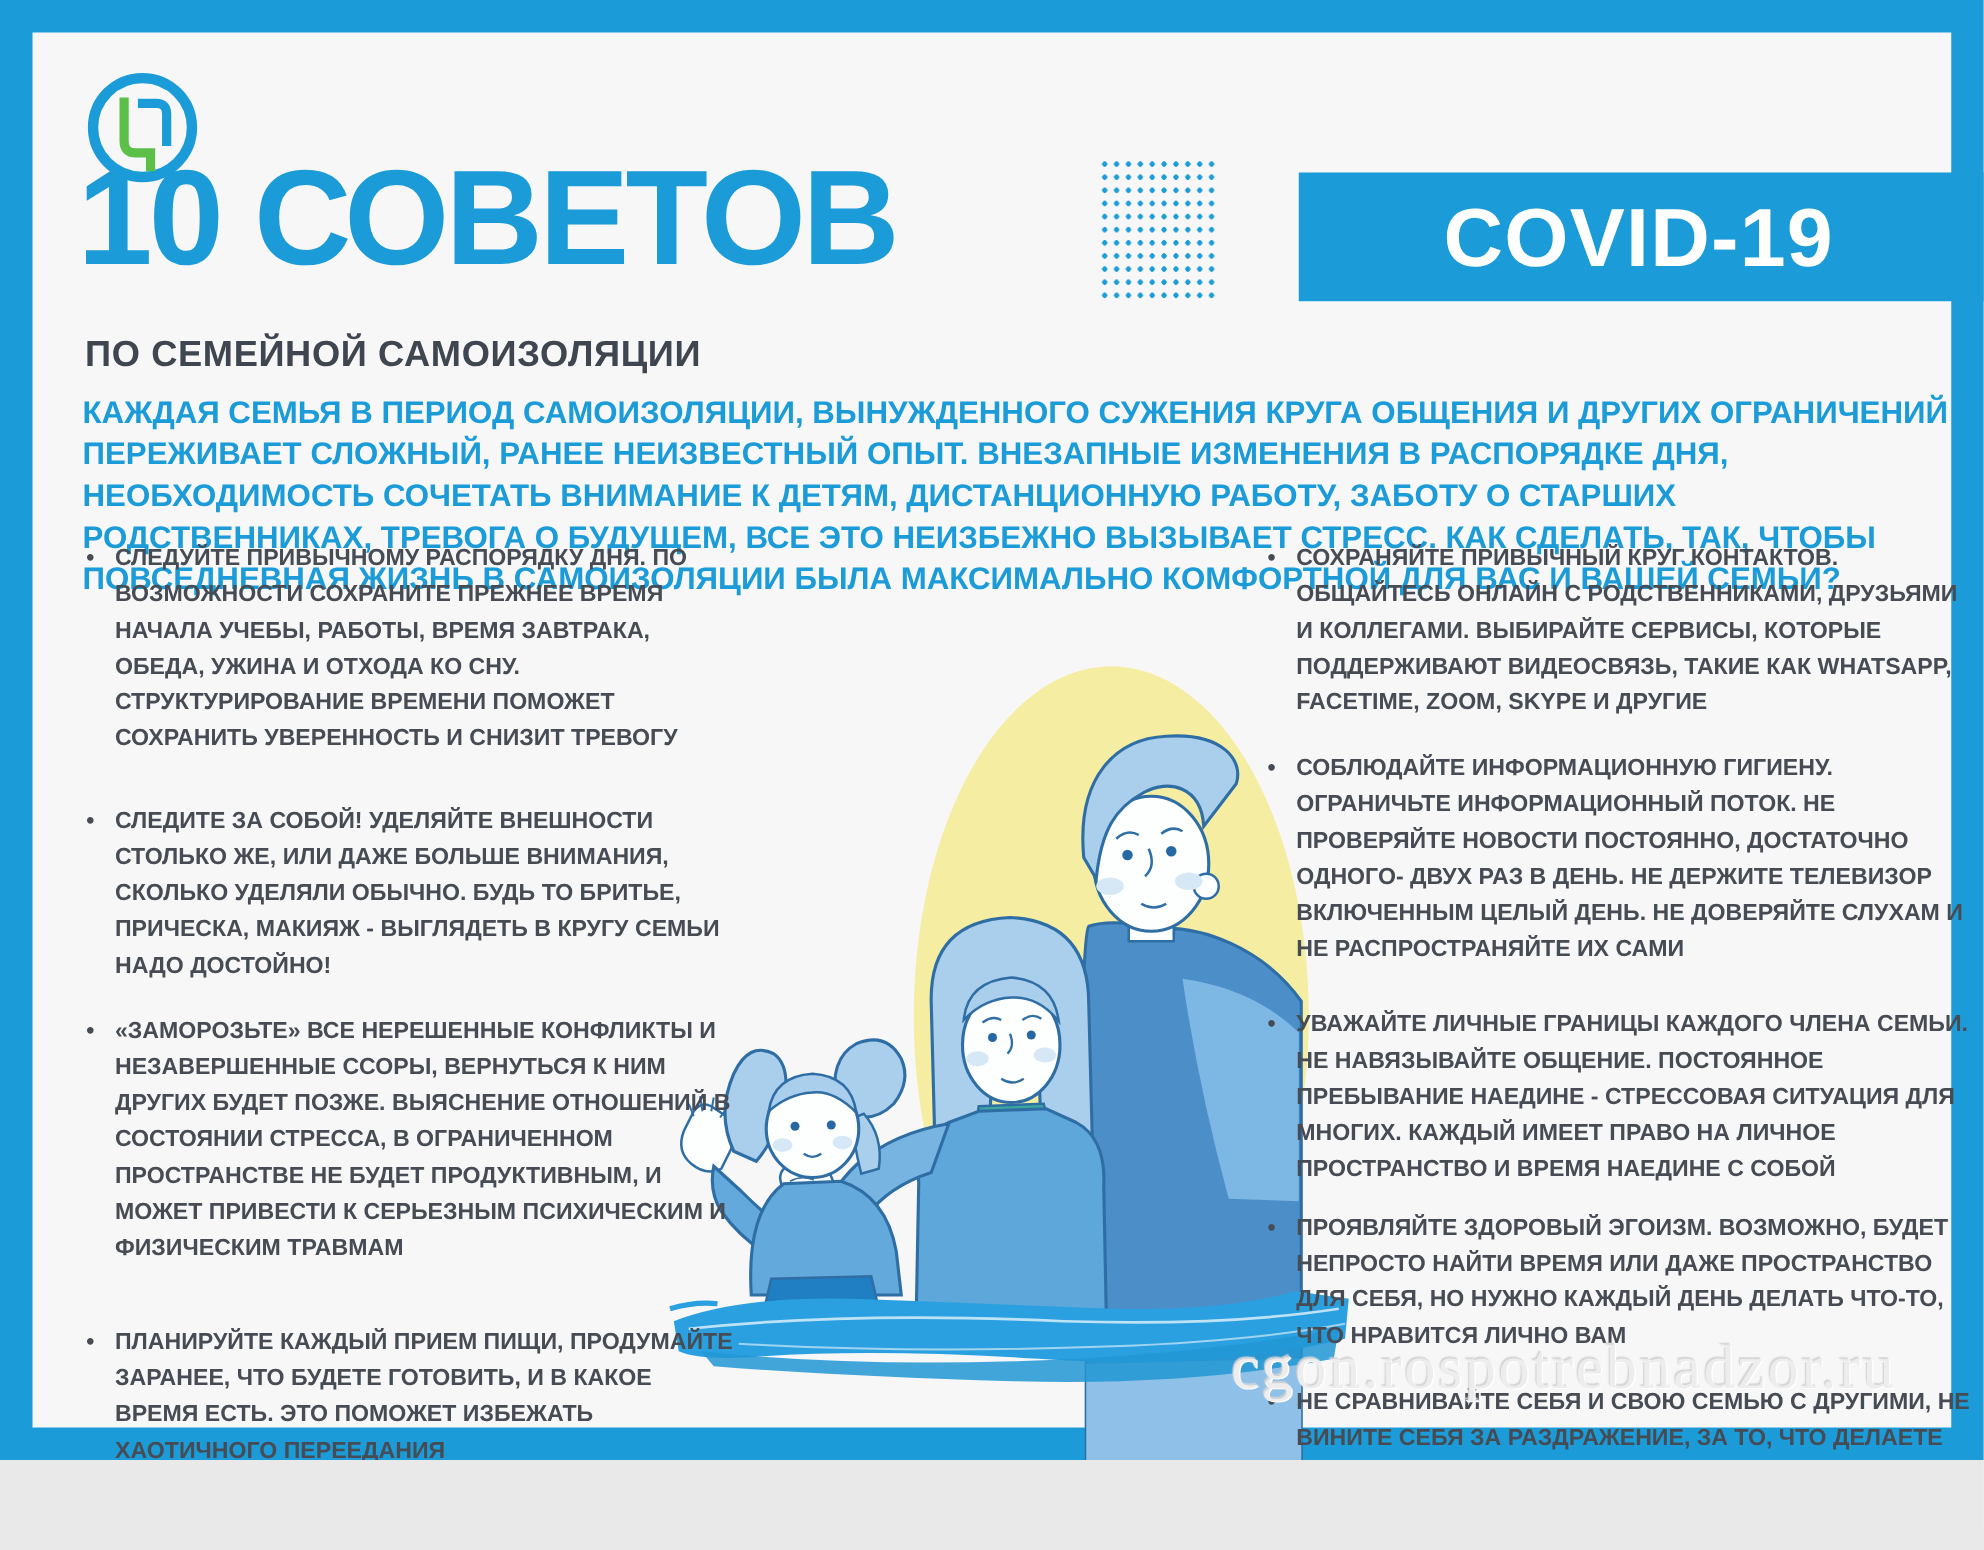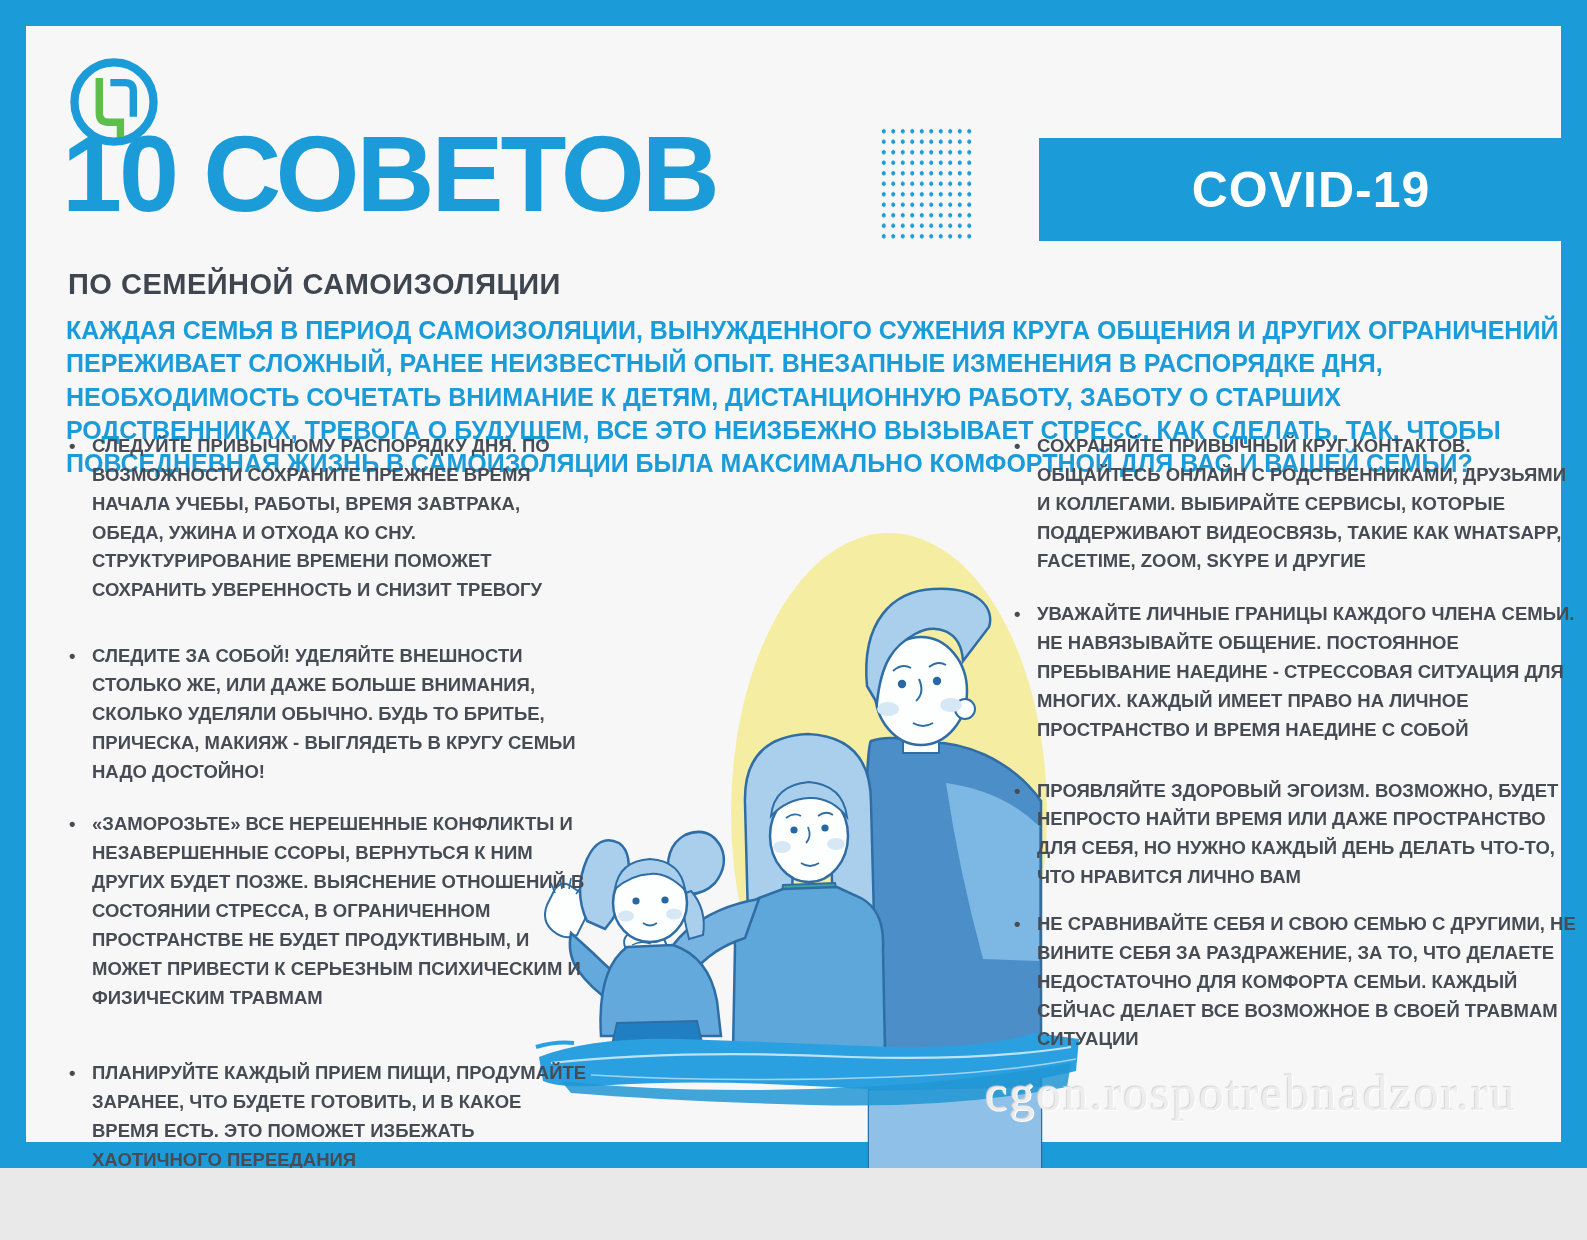--- a/index.html
+++ b/index.html
@@ -27,21 +27,21 @@
     position:absolute;left:853px;top:100px;width:96px;height:116px;
     background-image:radial-gradient(circle,#1b9cd8 1.9px,rgba(0,0,0,0) 2.3px);
     background-size:9.5px 10.5px;
   }
   .covid-band{
     position:absolute;left:1013px;top:112px;width:574px;height:103px;
     background:#1b9cd8;display:flex;align-items:center;justify-content:center;
     padding-right:30px;box-sizing:border-box;
   }
   .covid-band span{
-    color:#ffffff;font-size:50px;font-weight:bold;letter-spacing:1px;
+    color:#ffffff;font-size:66px;font-weight:bold;letter-spacing:1px;
   }
   
   .intro{
     position:absolute;left:40px;top:288px;width:1500px;
     font-size:25px;font-weight:bold;color:#1b9cd8;line-height:1.33;
   }
   
   .tips{position:absolute;top:406px;z-index:2;list-style:none;margin:0;padding:0;}
   .tips.left{left:40px;width:522px;}
   .tips.right{left:985px;width:566px;}
@@ -189,20 +189,21 @@
     <ul class="tips left">
       <li>СЛЕДУЙТЕ ПРИВЫЧНОМУ РАСПОРЯДКУ ДНЯ. ПО ВОЗМОЖНОСТИ СОХРАНИТЕ ПРЕЖНЕЕ ВРЕМЯ НАЧАЛА УЧЕБЫ, РАБОТЫ, ВРЕМЯ ЗАВТРАКА, ОБЕДА, УЖИНА И ОТХОДА КО СНУ. СТРУКТУРИРОВАНИЕ ВРЕМЕНИ ПОМОЖЕТ СОХРАНИТЬ УВЕРЕННОСТЬ И СНИЗИТ ТРЕВОГУ</li>
       <li>СЛЕДИТЕ ЗА СОБОЙ! УДЕЛЯЙТЕ ВНЕШНОСТИ СТОЛЬКО ЖЕ, ИЛИ ДАЖЕ БОЛЬШЕ ВНИМАНИЯ, СКОЛЬКО УДЕЛЯЛИ ОБЫЧНО. БУДЬ ТО БРИТЬЕ, ПРИЧЕСКА, МАКИЯЖ - ВЫГЛЯДЕТЬ В КРУГУ СЕМЬИ НАДО ДОСТОЙНО!</li>
       <li>«ЗАМОРОЗЬТЕ» ВСЕ НЕРЕШЕННЫЕ КОНФЛИКТЫ И НЕЗАВЕРШЕННЫЕ ССОРЫ, ВЕРНУТЬСЯ К НИМ ДРУГИХ БУДЕТ ПОЗЖЕ. ВЫЯСНЕНИЕ ОТНОШЕНИЙ В СОСТОЯНИИ СТРЕССА, В ОГРАНИЧЕННОМ ПРОСТРАНСТВЕ НЕ БУДЕТ ПРОДУКТИВНЫМ, И МОЖЕТ ПРИВЕСТИ К СЕРЬЕЗНЫМ ПСИХИЧЕСКИМ И ФИЗИЧЕСКИМ ТРАВМАМ</li>
       <li>ПЛАНИРУЙТЕ КАЖДЫЙ ПРИЕМ ПИЩИ, ПРОДУМАЙТЕ ЗАРАНЕЕ, ЧТО БУДЕТЕ ГОТОВИТЬ, И В КАКОЕ ВРЕМЯ ЕСТЬ. ЭТО ПОМОЖЕТ ИЗБЕЖАТЬ ХАОТИЧНОГО ПЕРЕЕДАНИЯ</li>
       <li>ВМЕСТЕ ЗАНИМАЙТЕСЬ ФИЗИЧЕСКИМИ УПРАЖНЕНИЯМИ КАЖДЫЙ ДЕНЬ - БУДЬ ТО ХОДЬБА ИЛИ БЕГ НА МЕСТЕ, ПРЫЖКИ, ОНЛАЙН-ТРЕНИРОВКИ. ЭТО ДЕЙСТВИТЕЛЬНО ОЧЕНЬ ВАЖНО ДЛЯ ХОРОШЕГО САМОЧУВСТВИЯ И ПОМОЖЕТ ПОДНЯТЬ НАСТРОЕНИЕ</li>
     </ul>
 
     <ul class="tips right">
       <li>СОХРАНЯЙТЕ ПРИВЫЧНЫЙ КРУГ КОНТАКТОВ. ОБЩАЙТЕСЬ ОНЛАЙН С РОДСТВЕННИКАМИ, ДРУЗЬЯМИ И КОЛЛЕГАМИ. ВЫБИРАЙТЕ СЕРВИСЫ, КОТОРЫЕ ПОДДЕРЖИВАЮТ ВИДЕОСВЯЗЬ, ТАКИЕ КАК WHATSAPP, FACETIME, ZOOM, SKYPE И ДРУГИЕ</li>
+      <li>СОБЛЮДАЙТЕ ИНФОРМАЦИОННУЮ ГИГИЕНУ. ОГРАНИЧЬТЕ ИНФОРМАЦИОННЫЙ ПОТОК. НЕ ПРОВЕРЯЙТЕ НОВОСТИ ПОСТОЯННО, ДОСТАТОЧНО ОДНОГО- ДВУХ РАЗ В ДЕНЬ. НЕ ДЕРЖИТЕ ТЕЛЕВИЗОР ВКЛЮЧЕННЫМ ЦЕЛЫЙ ДЕНЬ. НЕ ДОВЕРЯЙТЕ СЛУХАМ И НЕ РАСПРОСТРАНЯЙТЕ ИХ САМИ</li>
       <li>УВАЖАЙТЕ ЛИЧНЫЕ ГРАНИЦЫ КАЖДОГО ЧЛЕНА СЕМЬИ. НЕ НАВЯЗЫВАЙТЕ ОБЩЕНИЕ. ПОСТОЯННОЕ ПРЕБЫВАНИЕ НАЕДИНЕ - СТРЕССОВАЯ СИТУАЦИЯ ДЛЯ МНОГИХ. КАЖДЫЙ ИМЕЕТ ПРАВО НА ЛИЧНОЕ ПРОСТРАНСТВО И ВРЕМЯ НАЕДИНЕ С СОБОЙ</li>
       <li>ПРОЯВЛЯЙТЕ ЗДОРОВЫЙ ЭГОИЗМ. ВОЗМОЖНО, БУДЕТ НЕПРОСТО НАЙТИ ВРЕМЯ ИЛИ ДАЖЕ ПРОСТРАНСТВО ДЛЯ СЕБЯ, НО НУЖНО КАЖДЫЙ ДЕНЬ ДЕЛАТЬ ЧТО-ТО, ЧТО НРАВИТСЯ ЛИЧНО ВАМ</li>
       <li>НЕ СРАВНИВАЙТЕ СЕБЯ И СВОЮ СЕМЬЮ С ДРУГИМИ, НЕ ВИНИТЕ СЕБЯ ЗА РАЗДРАЖЕНИЕ, ЗА ТО, ЧТО ДЕЛАЕТЕ НЕДОСТАТОЧНО ДЛЯ КОМФОРТА СЕМЬИ. КАЖДЫЙ СЕЙЧАС ДЕЛАЕТ ВСЕ ВОЗМОЖНОЕ В СВОЕЙ ТРАВМАМ СИТУАЦИИ</li>
     </ul>
 
     <div class="watermark">cgon.rospotrebnadzor.ru</div>
 
   </div>
 </div>
 

